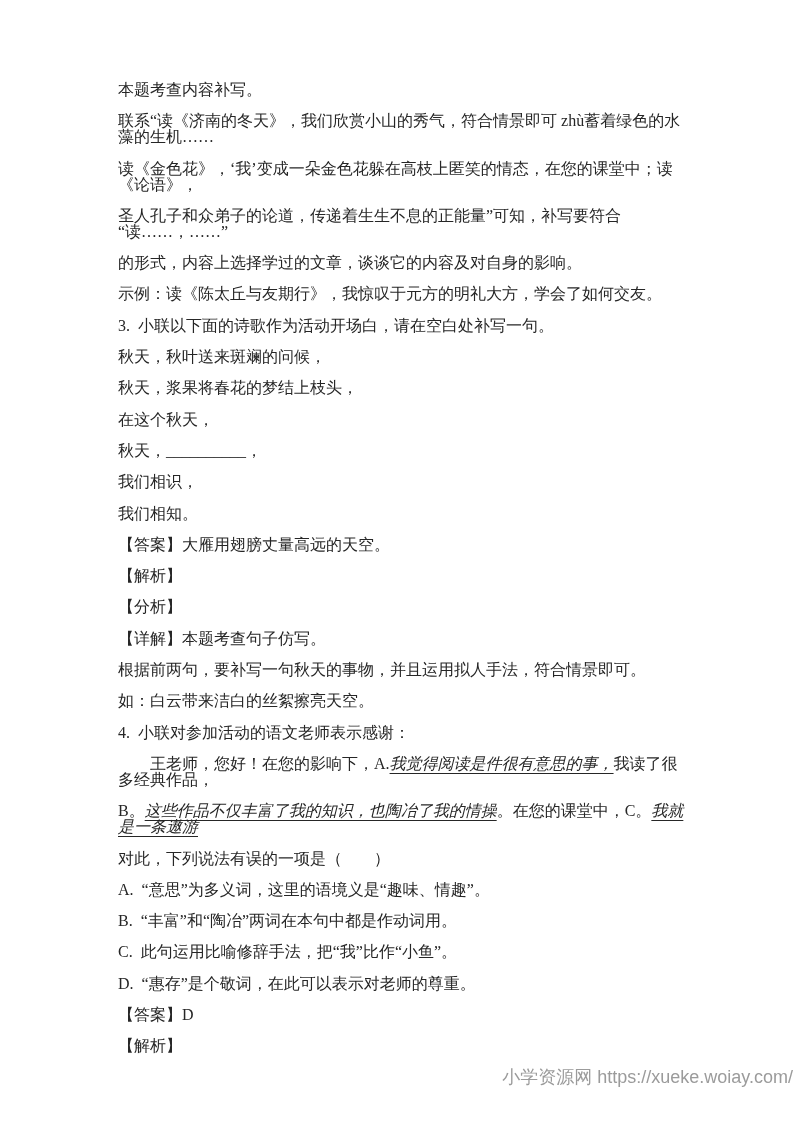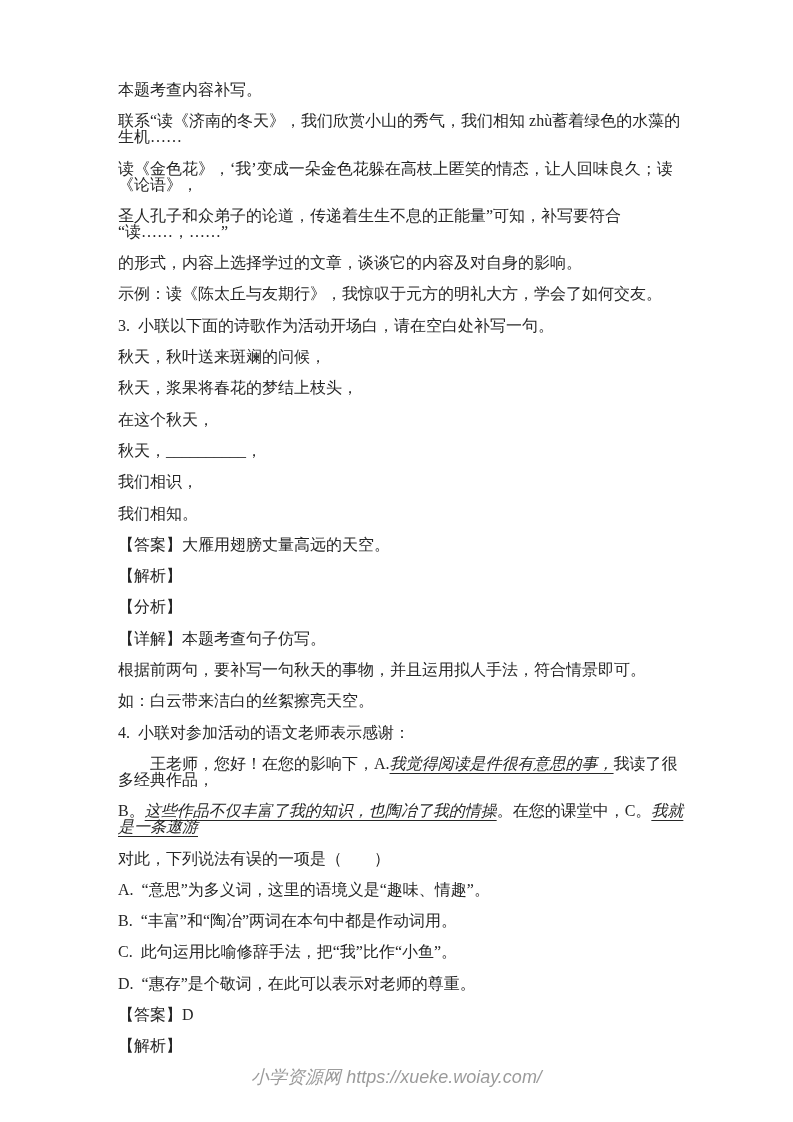--- a/index.html
+++ b/index.html
@@ -37,36 +37,35 @@
     text-decoration: underline;
     text-underline-offset: 4px;
     font-style: italic;
   }
   .seg.b { font-weight: 400; }
   .footer {
     position: absolute;
     left: 0;
     right: 0;
     top: 1066px;
-    text-align: center;
+    text-align: right;
     font-family: "Liberation Sans", "DejaVu Sans", sans-serif;
     font-size: 18px;
     line-height: 22px;
-    font-style: italic;
   }
   .footer .site-name, .footer .site-url { color: inherit; }
 </style>
 </head>
 <body>
 
 <div class="page">
   <div class="content" id="doc-content" style="color: rgb(38, 38, 38);">
       <p class="line"><span class="seg">本题考查内容补写。</span></p>
-      <p class="line"><span class="seg">联系“读《济南的冬天》，我们欣赏小山的秀气，我们相知 zhù蓄着绿色的水藻的生机……</span></p>
-      <p class="line"><span class="seg">读《金色花》，‘我’变成一朵金色花躲在高枝上匿笑的情态，让人回味良久；读《论语》，</span></p>
+      <p class="line"><span class="seg">联系“读《济南的冬天》，我们欣赏小山的秀气，符合情景即可 zhù蓄着绿色的水藻的生机……</span></p>
+      <p class="line"><span class="seg">读《金色花》，‘我’变成一朵金色花躲在高枝上匿笑的情态，在您的课堂中；读《论语》，</span></p>
       <p class="line"><span class="seg">圣人孔子和众弟子的论道，传递着生生不息的正能量”可知，补写要符合“读……，……”</span></p>
       <p class="line"><span class="seg">的形式，内容上选择学过的文章，谈谈它的内容及对自身的影响。</span></p>
       <p class="line"><span class="seg">示例：读《陈太丘与友期行》，我惊叹于元方的明礼大方，学会了如何交友。</span></p>
       <p class="line"><span class="seg">3.  小联以下面的诗歌作为活动开场白，请在空白处补写一句。</span></p>
       <p class="line"><span class="seg">秋天，秋叶送来斑斓的问候，</span></p>
       <p class="line"><span class="seg">秋天，浆果将春花的梦结上枝头，</span></p>
       <p class="line"><span class="seg">在这个秋天，</span></p>
       <p class="line"><span class="seg">秋天，</span><span class="seg">__________</span><span class="seg">，</span></p>
       <p class="line"><span class="seg">我们相识，</span></p>
       <p class="line"><span class="seg">我们相知。</span></p>

